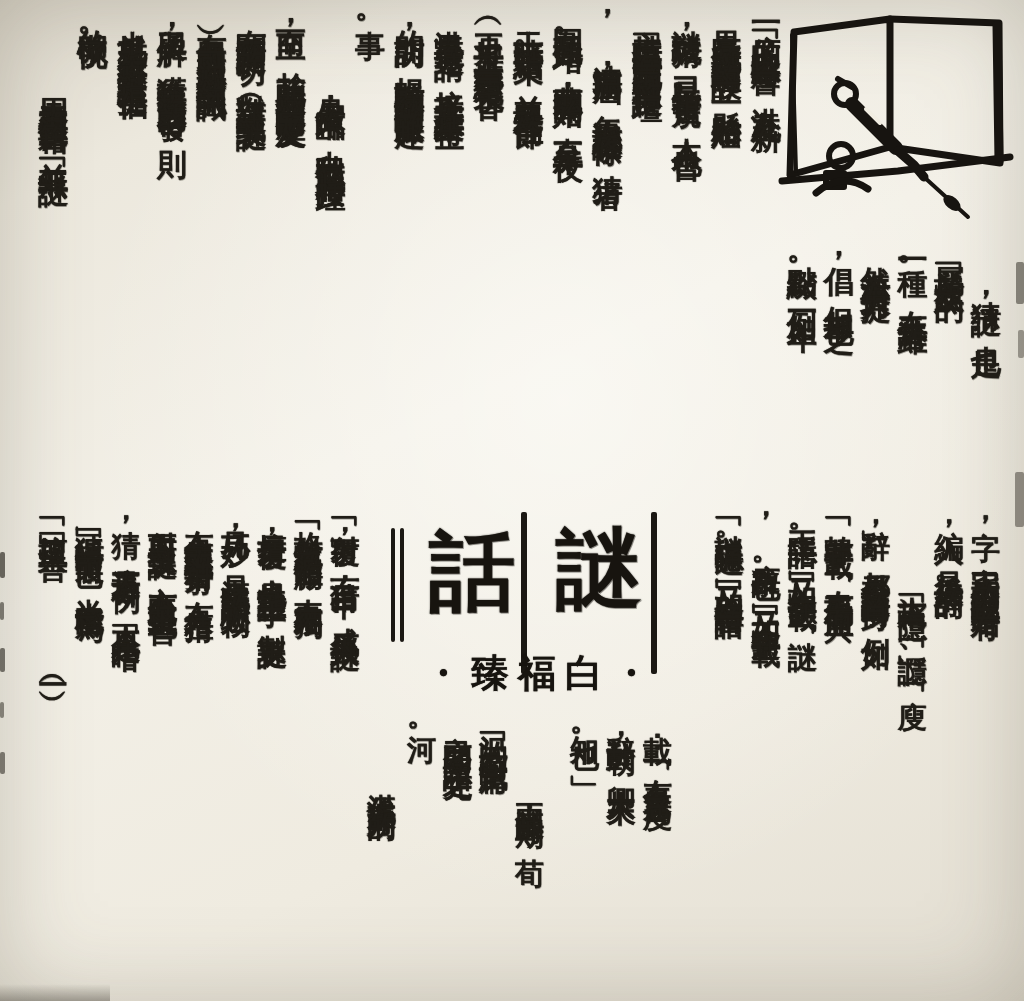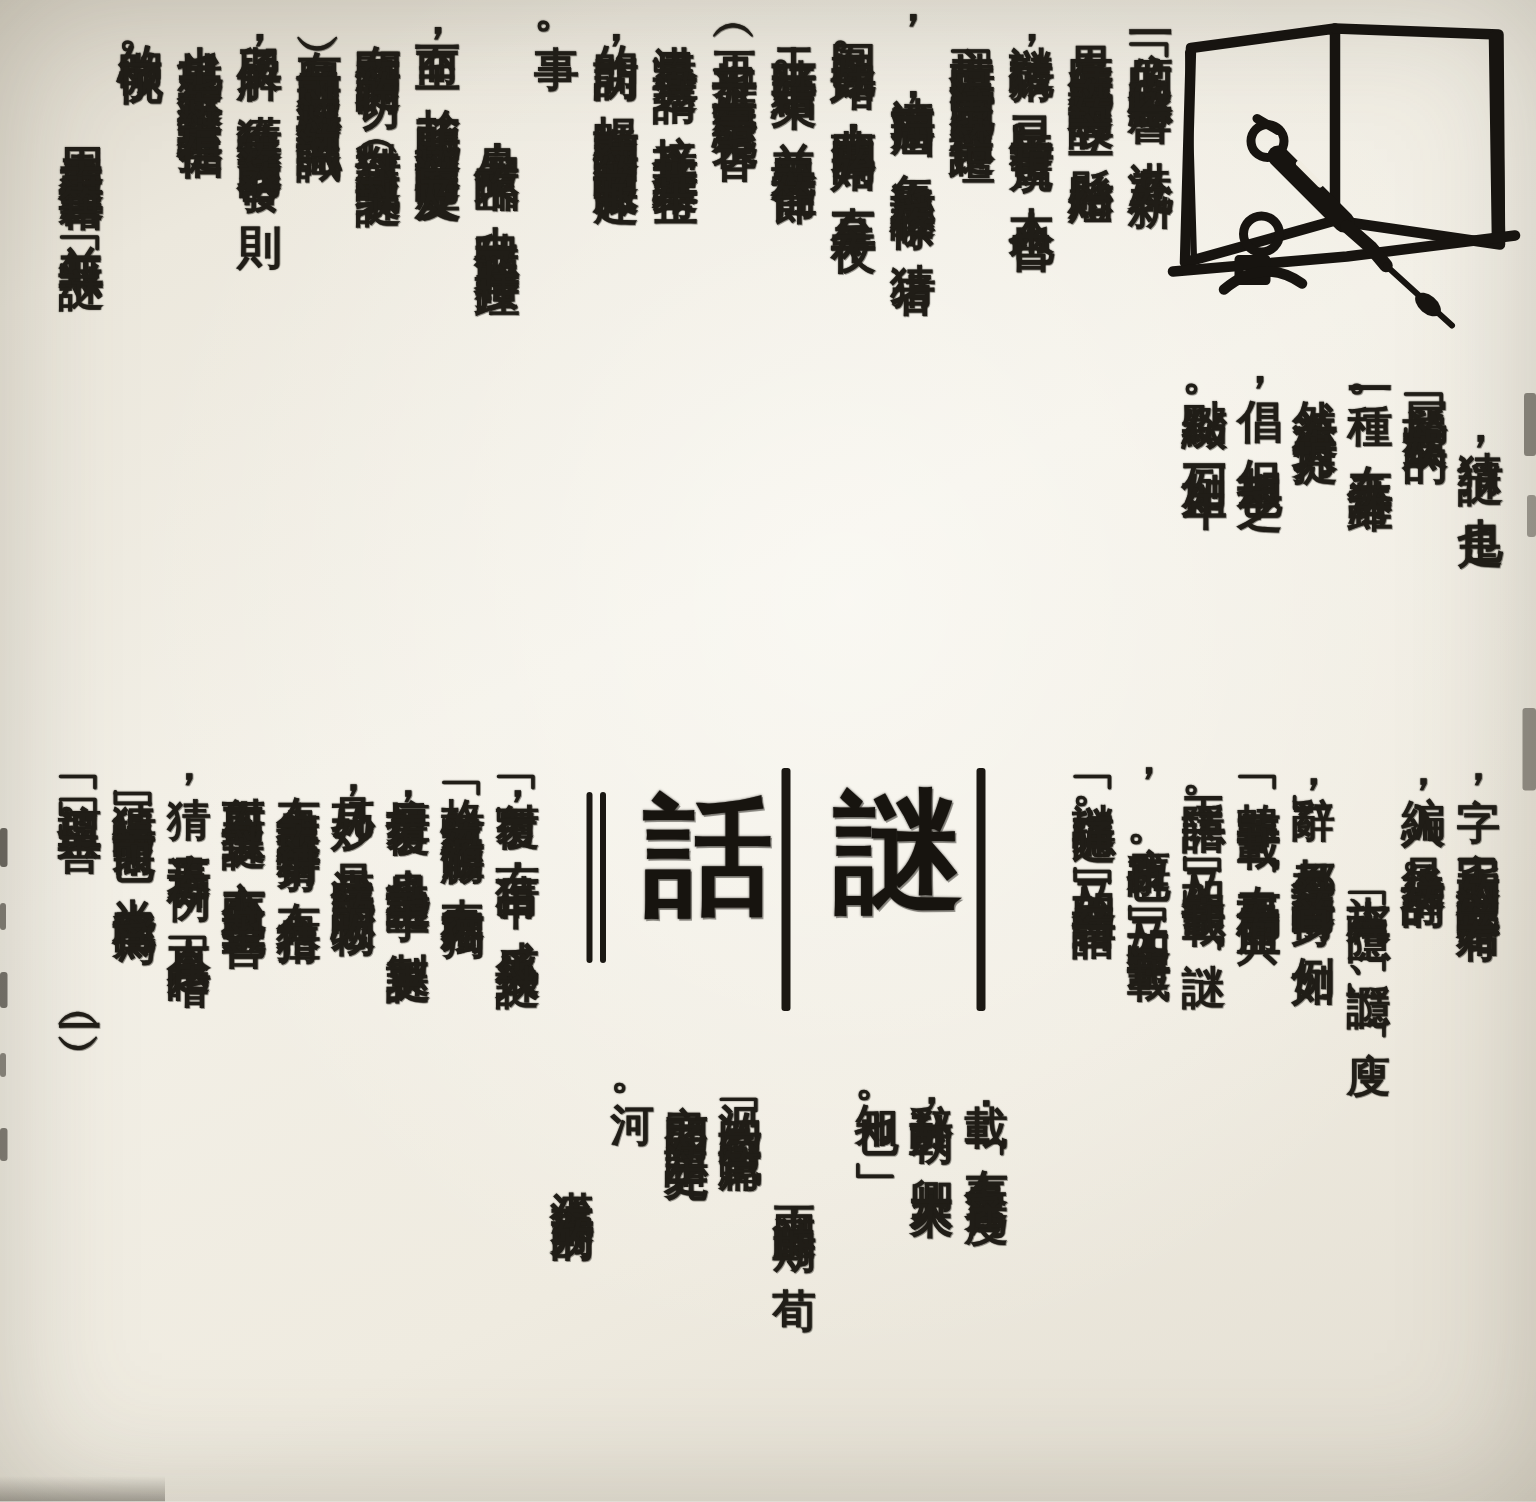--- a/index.html
+++ b/index.html
@@ -135,20 +135,21 @@
       <div class="vcol" style="left: 71.5px; top: 508px; width: 36.5px; font-size: 29px; line-height: 36.5px; letter-spacing: 3.8px;">」猜與「嗜」製而已！尚未能稱爲</div>
       <div class="vcol" style="left: 35px; top: 508px; width: 36.5px; font-size: 29px; line-height: 36.5px; letter-spacing: 3.8px;">「擅」與「善」。　　　（一）</div>
     </div>
 
   <div class="tbar" style="left:651px;top:512px;width:6px;height:162px;"></div>
   <div class="title-char" style="left:556px;top:526px;">謎</div>
   <div class="tbar" style="left:521px;top:512px;width:6px;height:162px;"></div>
   <div class="title-char" style="left:429px;top:528px;">話</div>
   <div class="tbar" style="left:391px;top:528px;width:4px;height:114px;"></div>
   <div class="tbar" style="left:400px;top:528px;width:4px;height:114px;"></div>
+  <div class="author">・臻福白・</div>
 
   <div class="edge" style="left:0;top:552px;width:5px;height:26px;opacity:.65;"></div>
   <div class="edge" style="left:0;top:602px;width:4px;height:18px;opacity:.55;"></div>
   <div class="edge" style="left:0;top:648px;width:5px;height:24px;opacity:.6;"></div>
   <div class="edge" style="left:0;top:702px;width:4px;height:16px;opacity:.5;"></div>
   <div class="edge" style="left:0;top:752px;width:5px;height:22px;opacity:.55;"></div>
   <div class="edge" style="left:1016px;top:262px;width:8px;height:42px;opacity:.5;"></div>
   <div class="edge" style="left:1018px;top:330px;width:6px;height:28px;opacity:.4;"></div>
   <div class="edge" style="left:1015px;top:472px;width:9px;height:55px;opacity:.45;"></div>
   <div class="smudge" style="left:0;top:984px;width:110px;height:17px;"></div>

